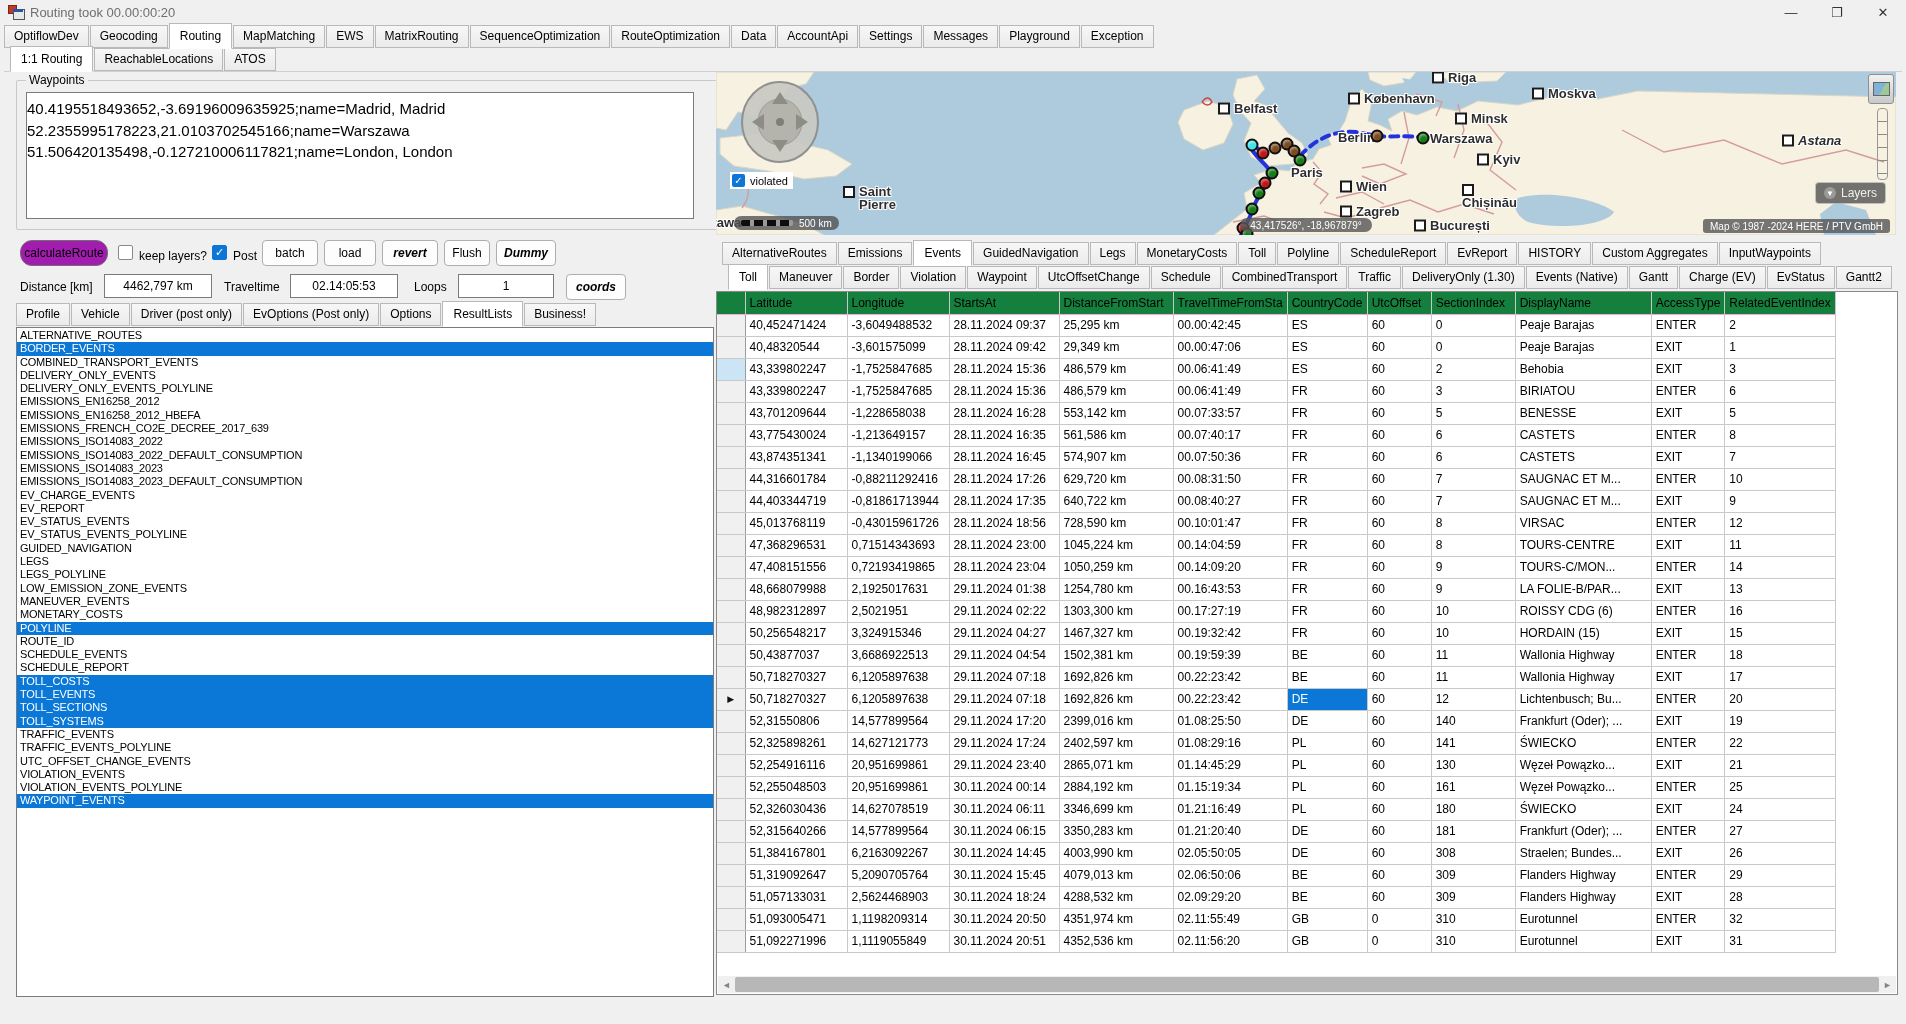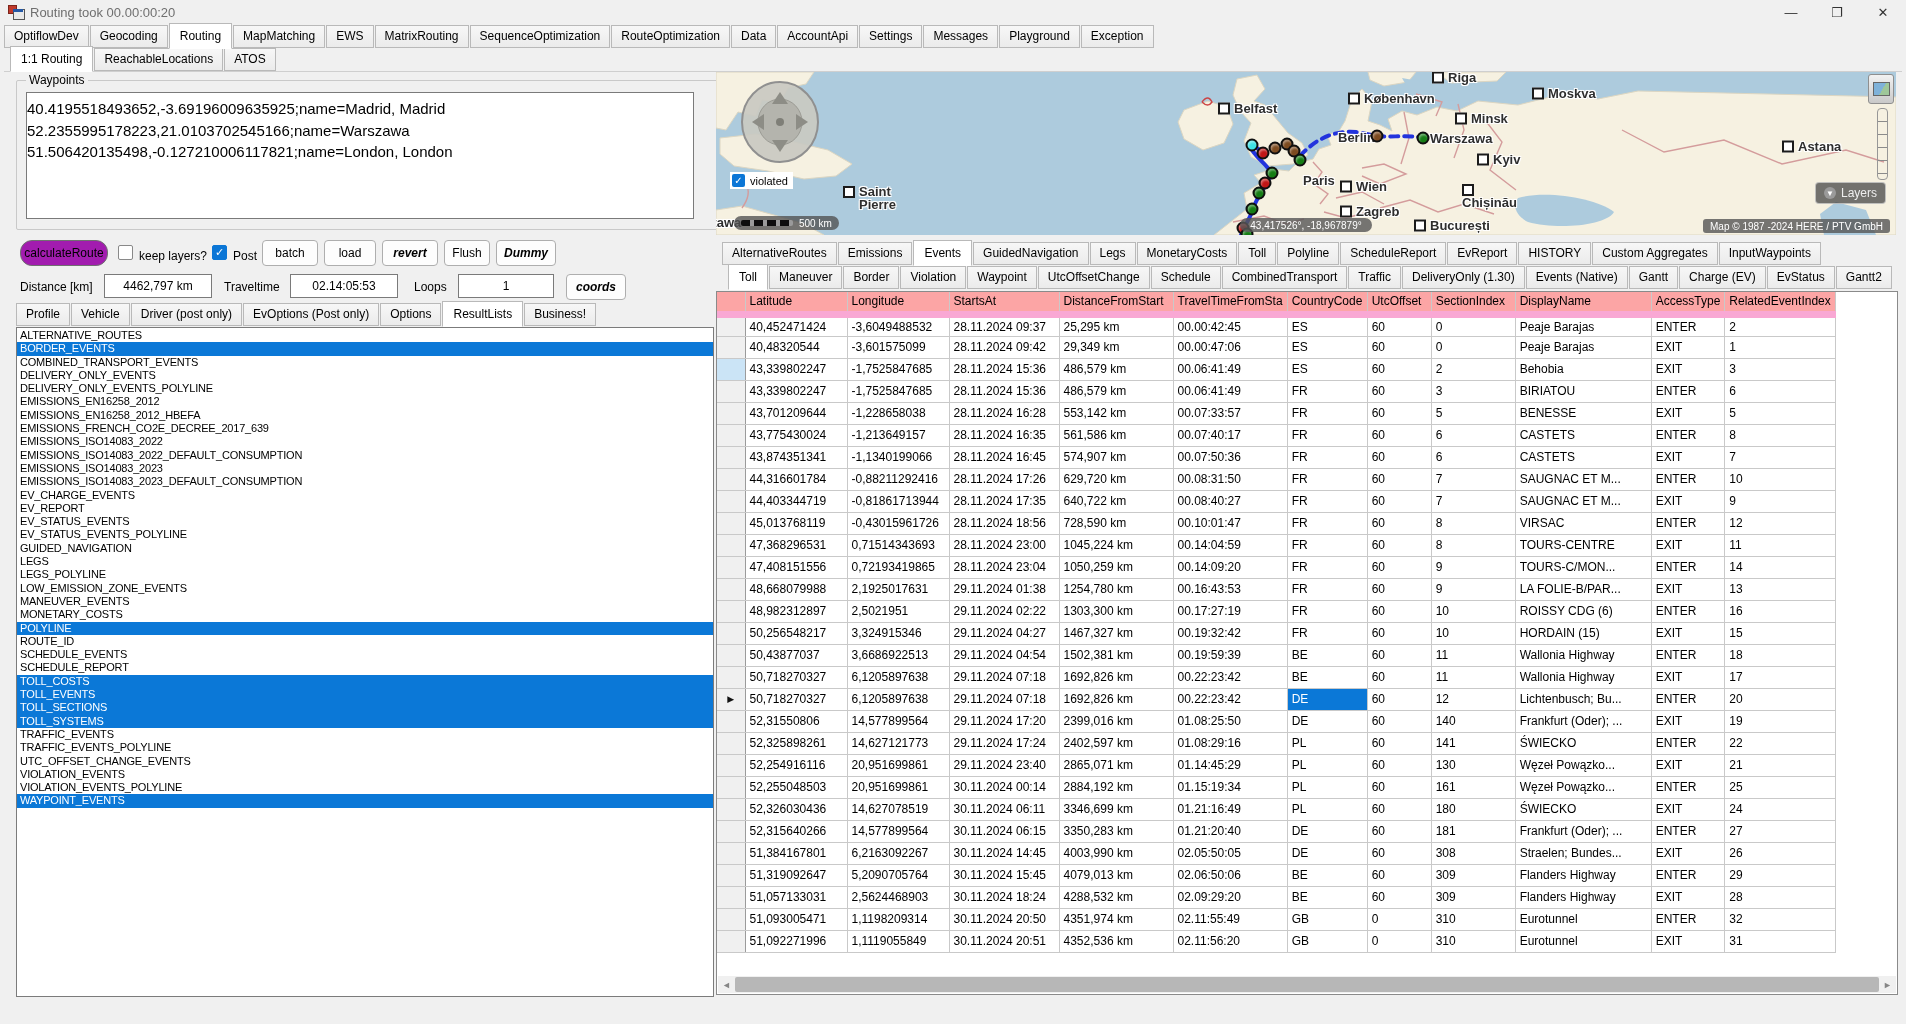--- a/index.html
+++ b/index.html
@@ -55,21 +55,21 @@
   .minimapbtn .mi{width:15px;height:12px;background:linear-gradient(120deg,#7fb2d9 55%,#9ec79a 55%);border:1px solid #666}
   .zoomslider{position:absolute;width:9px;border-radius:4px;background:linear-gradient(#dcdcdc,#bdbdbd);border:1px solid #979797;
               background-image:repeating-linear-gradient(#0000 0 12px,#8b8b8b 12px 13px)}
   .scalebar{position:absolute;background:rgba(80,80,80,.78);border-radius:7px;height:14px;display:flex;align-items:center;padding:0 7px;color:#fff;font-size:10px}
   .scalebar .stripes{width:52px;height:6px;margin-right:6px;background:repeating-linear-gradient(90deg,#0d0d0d 0 9px,#9a9a9a 9px 13px);border-radius:2px}
   
   .grid{position:absolute;background:#fff;border:1px solid #8a8a8a;overflow:hidden}
   .grid table{border-collapse:collapse;table-layout:fixed}
   .grid th,.grid td{font-weight:normal;text-align:left;font-size:12px;padding:0 4px;height:22px;box-sizing:border-box;
         border-right:1px solid #c9c9c9;border-bottom:1px solid #c9c9c9;white-space:nowrap;overflow:hidden}
-  .grid thead th{border-bottom:7px solid #f9a8d4;background:#fca5a5}
+  .grid thead th{border-bottom:1px solid #f9a8d4;background:#15803d}
   .grid td.rh{background:#f0f0f0;border-right:1px solid #9b9b9b;text-align:center;padding:0;font-size:9px;color:#111}
   .grid td.rh.hl{background:#cbe4f6}
   .grid td.selcell{background:#0b78d7;color:#fff}
   .hscroll{position:absolute;left:1px;right:1px;bottom:1px;height:17px;background:#f0f0f0;display:flex;align-items:center}
   .hscroll .arr{width:17px;text-align:center;color:#868686;font-size:9px}
   .hscroll .thumb{flex:1;height:15px;background:#b7b7b7;border-radius:2px}
   .compass{position:absolute}
 </style>
 </head>
 <body>
@@ -258,32 +258,32 @@
         <span>Chișinău</span>
       </div>
       <div class="city" style="left: 624px; top: 139px;">
         <span class="sq"></span>
         <span>Zagreb</span>
       </div>
       <div class="city" style="left: 698px; top: 153px;">
         <span class="sq"></span>
         <span>București</span>
       </div>
-      <div class="city" style="left: 1066px; top: 74px;">
+      <div class="city" style="left: 1066px; top: 68px; font-style: italic;">
         <span class="sq"></span>
         <span>Astana</span>
       </div>
       <div class="city" style="left: 127px; top: 126px;">
         <span class="sq"></span>
         <span>
           <div>Saint</div>
           <div>Pierre</div>
         </span>
       </div>
-      <div class="city" style="left: 575px; top: 108px; margin-left: 12px;">
+      <div class="city" style="left: 575px; top: 100px;">
         <span>Paris</span>
       </div>
       <div class="city" style="left: -8px; top: 150px;">
         <span>ttawa</span>
       </div>
     </div>
   <div id="map-markers">
       <div class="mkr" style="left: 536px; top: 73px; background: rgb(63, 227, 232);"></div>
       <div class="mkr" style="left: 547px; top: 81px; background: rgb(192, 22, 22);"></div>
       <div class="mkr" style="left: 559px; top: 76px; background: rgb(125, 75, 32);"></div>

